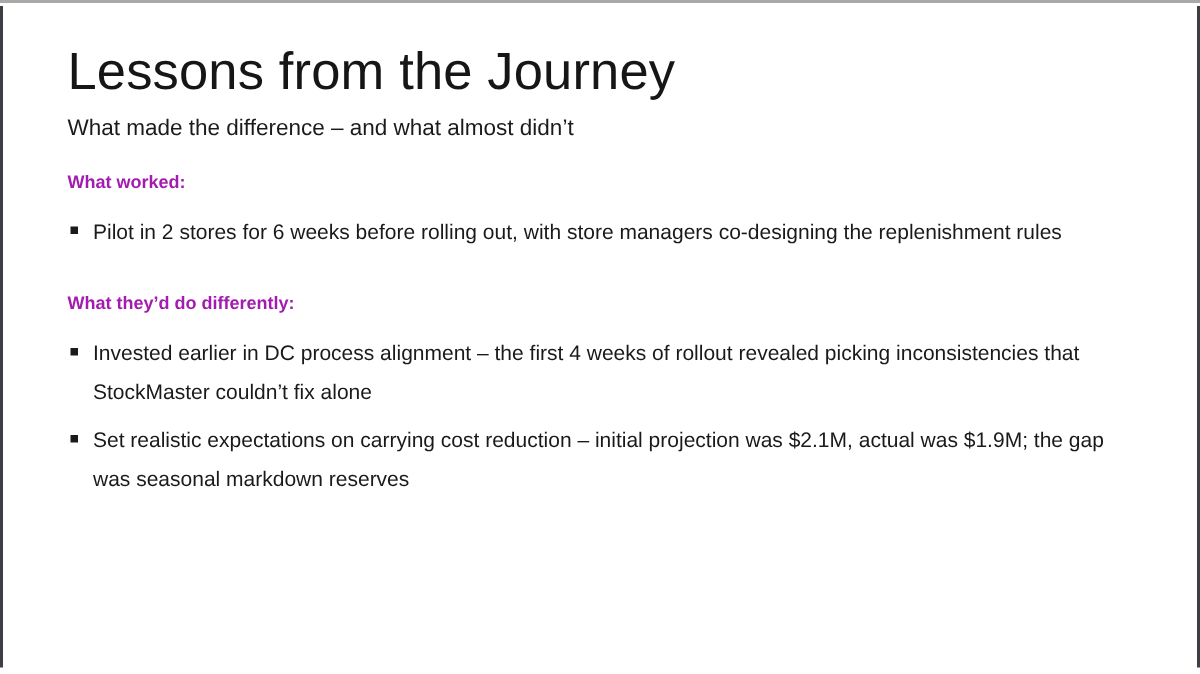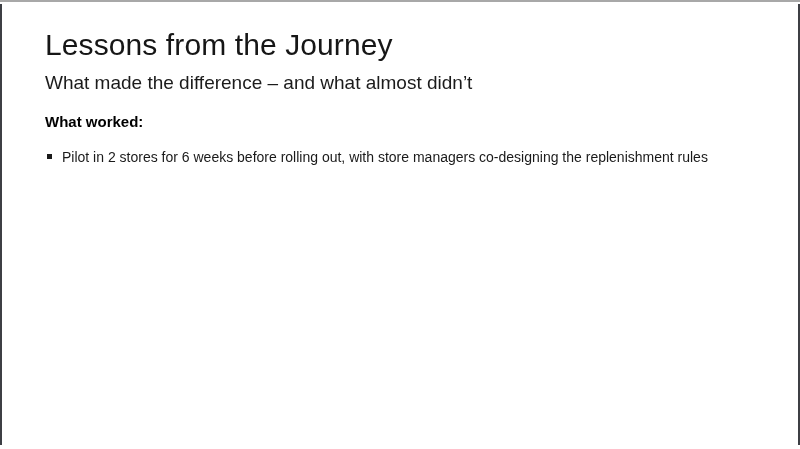--- a/index.html
+++ b/index.html
@@ -44,43 +44,43 @@
   }
 
   .content {
     position: absolute;
     left: 45px;
     top: 0;
     width: 700px;
   }
 
   .title {
-    font-size: 30px;
+    font-size: 35px;
     font-weight: 300;
     letter-spacing: 0.1px;
     line-height: 1.15;
     color: #161616;
     margin: 0;
     padding-top: 26px;
   }
 
   .subtitle {
-    font-size: 19px;
+    font-size: 15px;
     font-weight: 300;
     line-height: 1.2;
     color: #1b1b1b;
     margin: 0;
     padding-top: 9px;
   }
 
   .section-head {
-    font-size: 15px;
+    font-size: 12px;
     font-weight: bold;
     line-height: 1.25;
-    color: #000000;
+    color: #a21caf;
     margin: 0;
   }
 
   .head-worked { padding-top: 19px; }
   .head-differently { padding-top: 22px; }
 
   ul.bullets {
     list-style: none;
     margin: 0;
     padding: 0;
@@ -131,18 +131,27 @@
 
     <h3 class="section-head head-worked">What worked:</h3>
 
     <ul class="bullets first">
       <li>
         <span class="marker"></span>
         <span class="text"><span>Pilot in 2 stores for 6 weeks before rolling out, with store managers co-designing the replenishment rules</span></span>
       </li>
     </ul>
 
+    <h3 class="section-head head-differently">What they’d do differently:</h3>
 
     <ul class="bullets second">
+      <li>
+        <span class="marker"></span>
+        <span class="text"><span>Invested earlier in DC process alignment – the first 4 weeks of rollout revealed picking inconsistencies that StockMaster couldn’t fix alone</span></span>
+      </li>
+      <li>
+        <span class="marker"></span>
+        <span class="text"><span>Set realistic expectations on carrying cost reduction – initial projection was $2.1M, actual was $1.9M; the gap was seasonal markdown reserves</span></span>
+      </li>
     </ul>
 
   </div>
 </div>
 
 </body></html>

